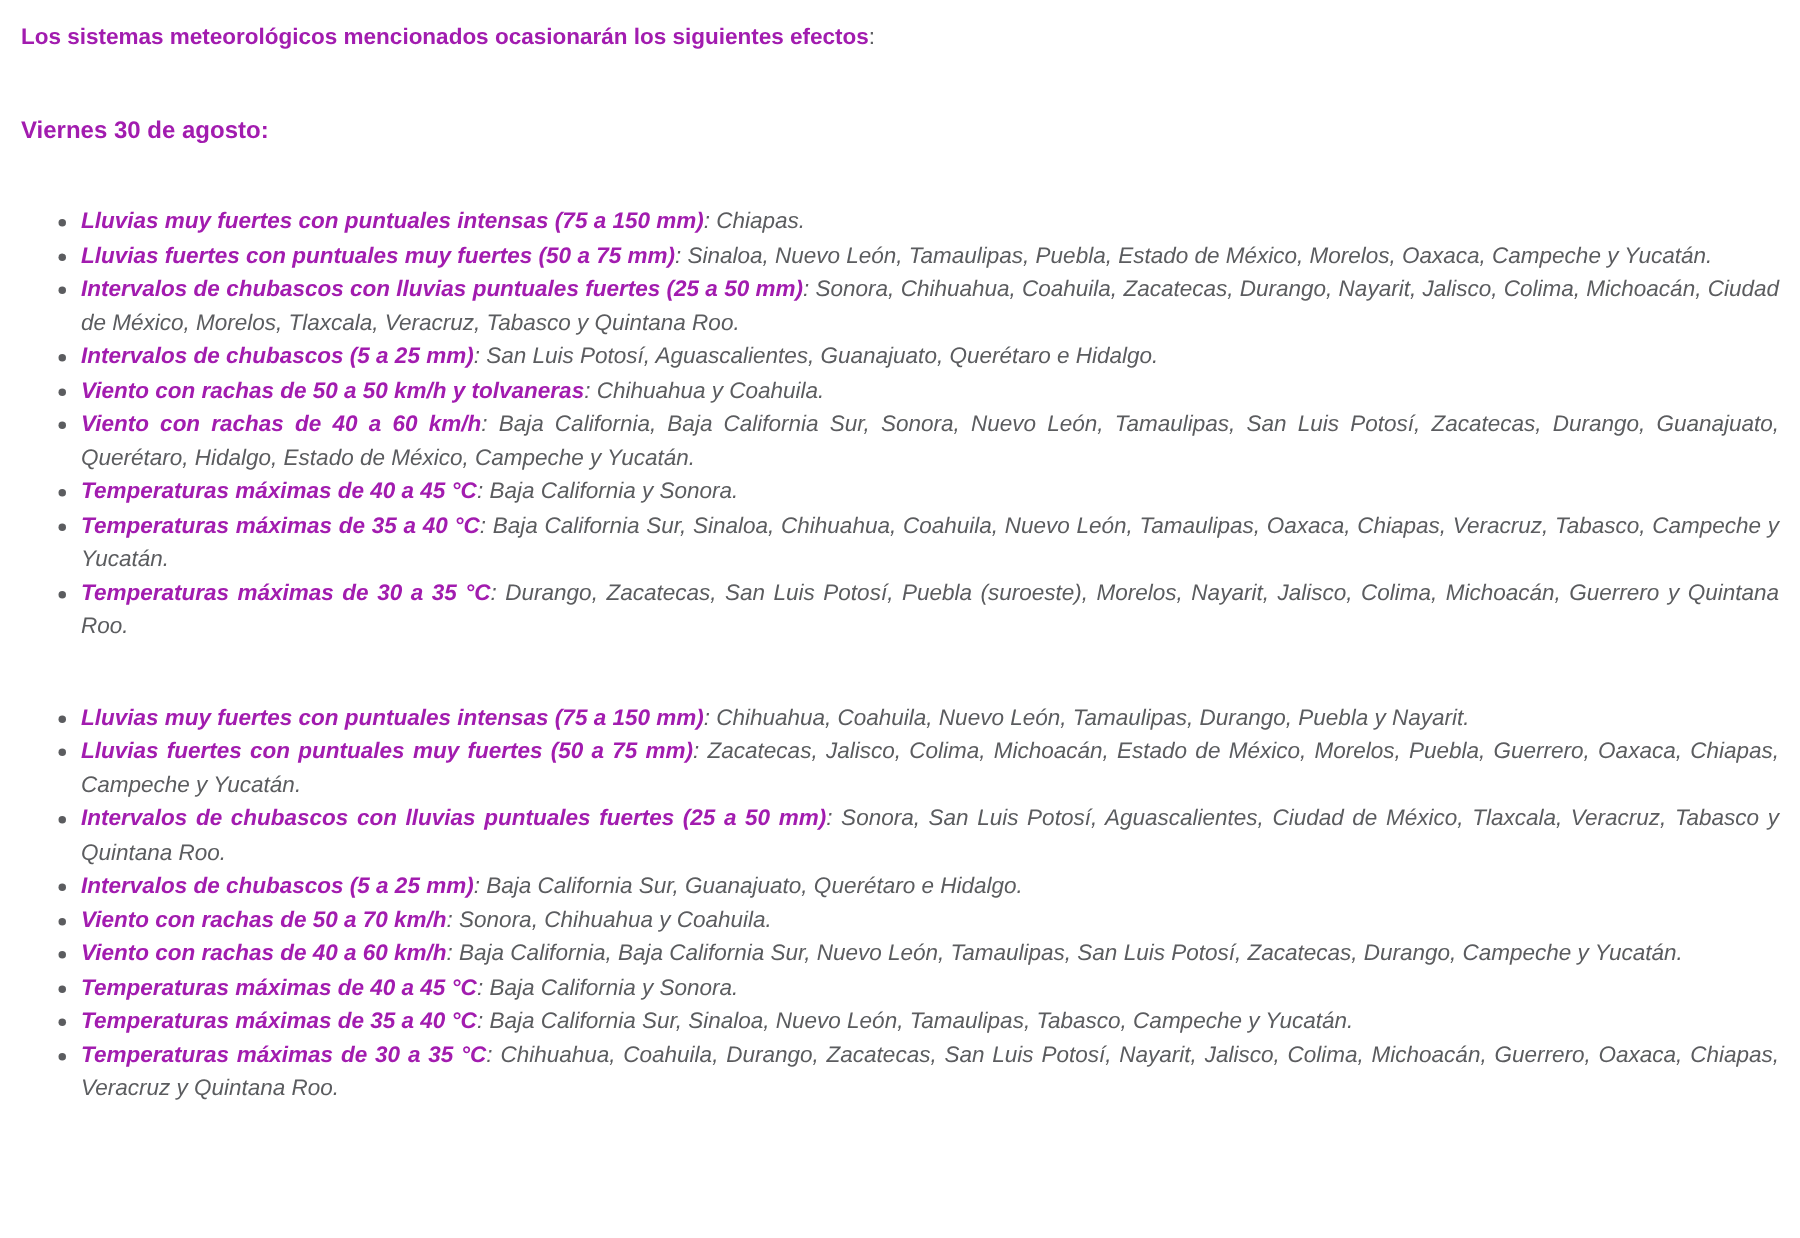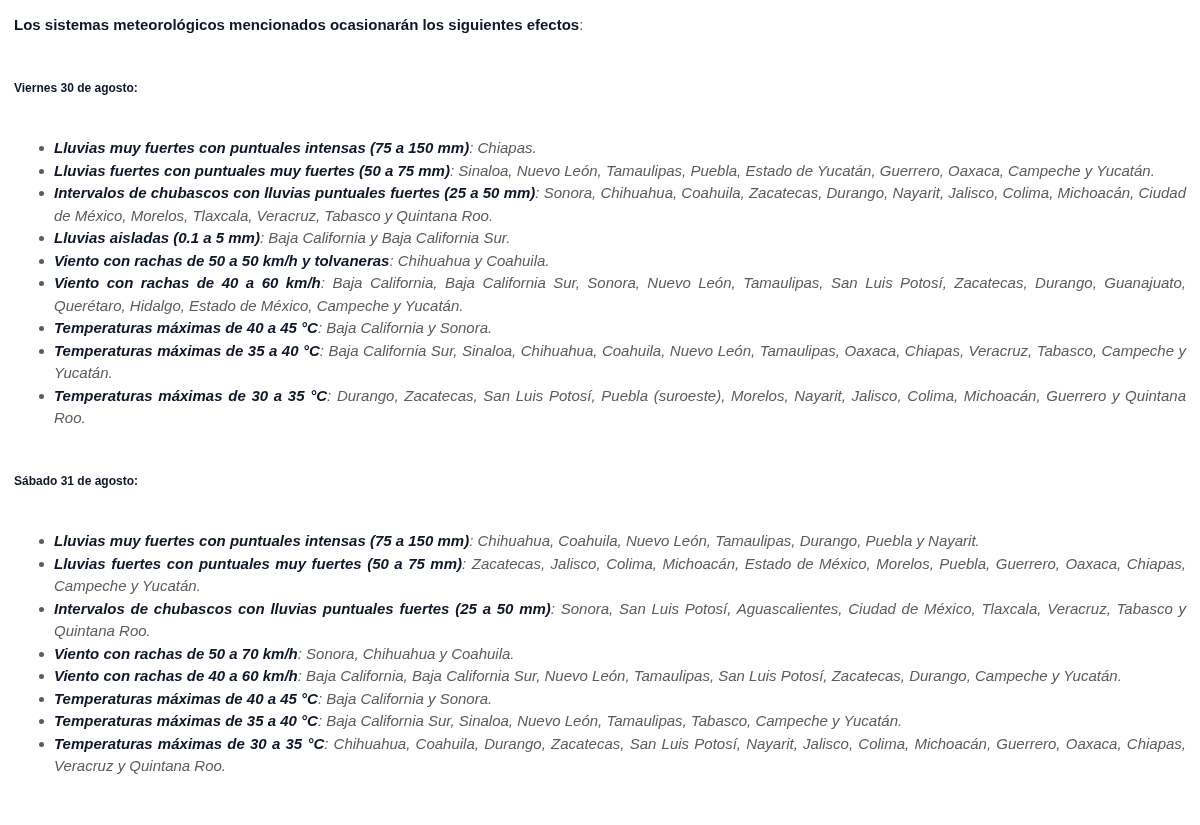--- a/index.html
+++ b/index.html
@@ -20,24 +20,24 @@
     padding: 12px 14px 20px 14px;
     box-sizing: border-box;
   }
   .intro {
     margin: 2px 0 0 0;
   }
   .intro .bold-part,
   .day-heading,
   li .item-label {
     font-weight: 700;
-    color: #0f172a;
+    color: #a21caf;
   }
   .day-heading {
-    font-size: 12px;
+    font-size: 16px;
     margin: 40px 0 0 0;
   }
   ul.effects-list {
     margin: 38px 0 0 0;
     padding: 0 0 0 25px;
     list-style: none;
     font-style: italic;
   }
   ul.effects-list li {
     position: relative;
@@ -60,37 +60,37 @@
 <body>
 
 <main class="doc">
 
   <p class="intro"><span class="bold-part">Los sistemas meteorológicos mencionados ocasionarán los siguientes efectos</span><span>:</span></p>
 
   <section>
     <h2 class="day-heading">Viernes 30 de agosto:</h2>
     <ul class="effects-list">
         <li><span class="item-label">Lluvias muy fuertes con puntuales intensas (75 a 150 mm)</span><span class="item-text">: Chiapas.</span></li>
-        <li><span class="item-label">Lluvias fuertes con puntuales muy fuertes (50 a 75 mm)</span><span class="item-text">: Sinaloa, Nuevo León, Tamaulipas, Puebla, Estado de Yucatán, Guerrero, Oaxaca, Campeche y Yucatán.</span></li>
+        <li><span class="item-label">Lluvias fuertes con puntuales muy fuertes (50 a 75 mm)</span><span class="item-text">: Sinaloa, Nuevo León, Tamaulipas, Puebla, Estado de México, Morelos, Oaxaca, Campeche y Yucatán.</span></li>
         <li><span class="item-label">Intervalos de chubascos con lluvias puntuales fuertes (25 a 50 mm)</span><span class="item-text">: Sonora, Chihuahua, Coahuila, Zacatecas, Durango, Nayarit, Jalisco, Colima, Michoacán, Ciudad de México, Morelos, Tlaxcala, Veracruz, Tabasco y Quintana Roo.</span></li>
-        <li><span class="item-label">Lluvias aisladas (0.1 a 5 mm)</span><span class="item-text">: Baja California y Baja California Sur.</span></li>
+        <li><span class="item-label">Intervalos de chubascos (5 a 25 mm)</span><span class="item-text">: San Luis Potosí, Aguascalientes, Guanajuato, Querétaro e Hidalgo.</span></li>
         <li><span class="item-label">Viento con rachas de 50 a 50 km/h y tolvaneras</span><span class="item-text">: Chihuahua y Coahuila.</span></li>
         <li><span class="item-label">Viento con rachas de 40 a 60 km/h</span><span class="item-text">: Baja California, Baja California Sur, Sonora, Nuevo León, Tamaulipas, San Luis Potosí, Zacatecas, Durango, Guanajuato, Querétaro, Hidalgo, Estado de México, Campeche y Yucatán.</span></li>
         <li><span class="item-label">Temperaturas máximas de 40 a 45 °C</span><span class="item-text">: Baja California y Sonora.</span></li>
         <li><span class="item-label">Temperaturas máximas de 35 a 40 °C</span><span class="item-text">: Baja California Sur, Sinaloa, Chihuahua, Coahuila, Nuevo León, Tamaulipas, Oaxaca, Chiapas, Veracruz, Tabasco, Campeche y Yucatán.</span></li>
         <li><span class="item-label">Temperaturas máximas de 30 a 35 °C</span><span class="item-text">: Durango, Zacatecas, San Luis Potosí, Puebla (suroeste), Morelos, Nayarit, Jalisco, Colima, Michoacán, Guerrero y Quintana Roo.</span></li>
       </ul>
   </section>
 
   <section>
-    <h2 class="day-heading">Sábado 31 de agosto:</h2>
     <ul class="effects-list">
         <li><span class="item-label">Lluvias muy fuertes con puntuales intensas (75 a 150 mm)</span><span class="item-text">: Chihuahua, Coahuila, Nuevo León, Tamaulipas, Durango, Puebla y Nayarit.</span></li>
         <li><span class="item-label">Lluvias fuertes con puntuales muy fuertes (50 a 75 mm)</span><span class="item-text">: Zacatecas, Jalisco, Colima, Michoacán, Estado de México, Morelos, Puebla, Guerrero, Oaxaca, Chiapas, Campeche y Yucatán.</span></li>
         <li><span class="item-label">Intervalos de chubascos con lluvias puntuales fuertes (25 a 50 mm)</span><span class="item-text">: Sonora, San Luis Potosí, Aguascalientes, Ciudad de México, Tlaxcala, Veracruz, Tabasco y Quintana Roo.</span></li>
+        <li><span class="item-label">Intervalos de chubascos (5 a 25 mm)</span><span class="item-text">: Baja California Sur, Guanajuato, Querétaro e Hidalgo.</span></li>
         <li><span class="item-label">Viento con rachas de 50 a 70 km/h</span><span class="item-text">: Sonora, Chihuahua y Coahuila.</span></li>
         <li><span class="item-label">Viento con rachas de 40 a 60 km/h</span><span class="item-text">: Baja California, Baja California Sur, Nuevo León, Tamaulipas, San Luis Potosí, Zacatecas, Durango, Campeche y Yucatán.</span></li>
         <li><span class="item-label">Temperaturas máximas de 40 a 45 °C</span><span class="item-text">: Baja California y Sonora.</span></li>
         <li><span class="item-label">Temperaturas máximas de 35 a 40 °C</span><span class="item-text">: Baja California Sur, Sinaloa, Nuevo León, Tamaulipas, Tabasco, Campeche y Yucatán.</span></li>
         <li><span class="item-label">Temperaturas máximas de 30 a 35 °C</span><span class="item-text">: Chihuahua, Coahuila, Durango, Zacatecas, San Luis Potosí, Nayarit, Jalisco, Colima, Michoacán, Guerrero, Oaxaca, Chiapas, Veracruz y Quintana Roo.</span></li>
       </ul>
   </section>
 
 </main>
 

